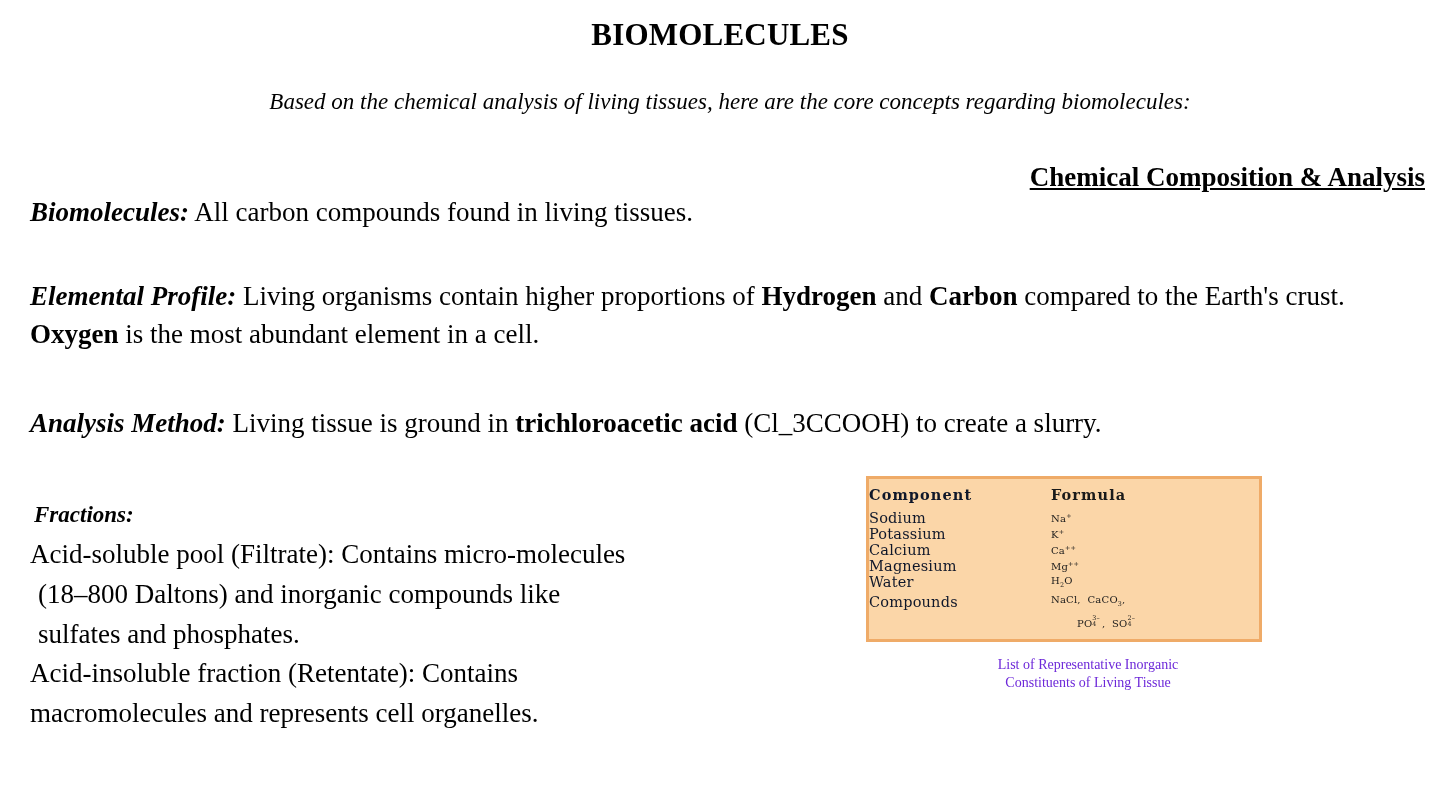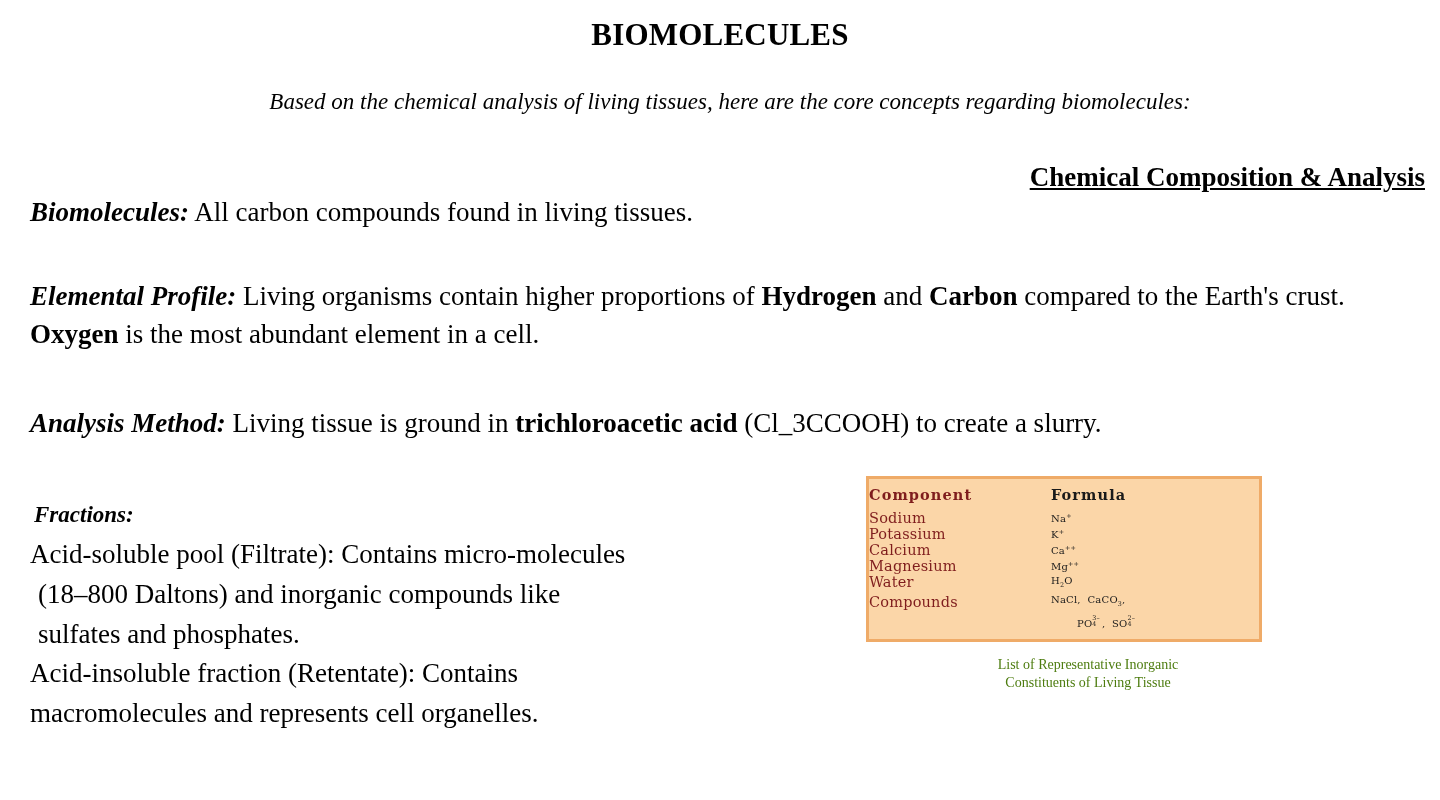--- a/index.html
+++ b/index.html
@@ -120,21 +120,21 @@
     padding: 0;
     vertical-align: middle;
   }
 
   .itable tr { background: #fbd6a8; }
 
   .cell-comp {
     width: 182px;
     padding: 3px 0 3px 32px;
     font-size: 14.5px;
-    color: #7f1d1d;
+    color: #0f172a;
     border-right: 2px solid #ffffff;
     border-bottom: 2px solid #ffffff;
     letter-spacing: 0.2px;
     margin-left: 18px;
   }
 
   .cell-form {
     padding: 3px 0 3px 26px;
     font-size: 10px;
     color: #1a1a1a;
@@ -189,21 +189,21 @@
     top: 0.50em;
     font-size: 0.64em;
     white-space: nowrap;
   }
 
   .fig-caption {
     margin-top: 14px;
     text-align: center;
     font-size: 14px;
     line-height: 1.30;
-    color: #4d7c0f;
+    color: #6d28d9;
     font-family: "Liberation Serif", "DejaVu Serif", serif;
     width: 396px;
     margin-left: 24px;
   }
 </style>
 </head>
 <body>
 
 <div class="slide-title">BIOMOLECULES</div>
 

